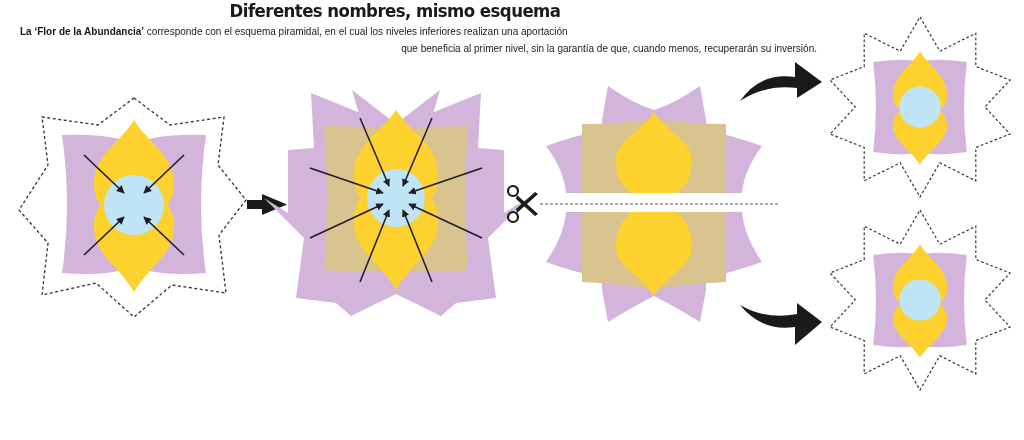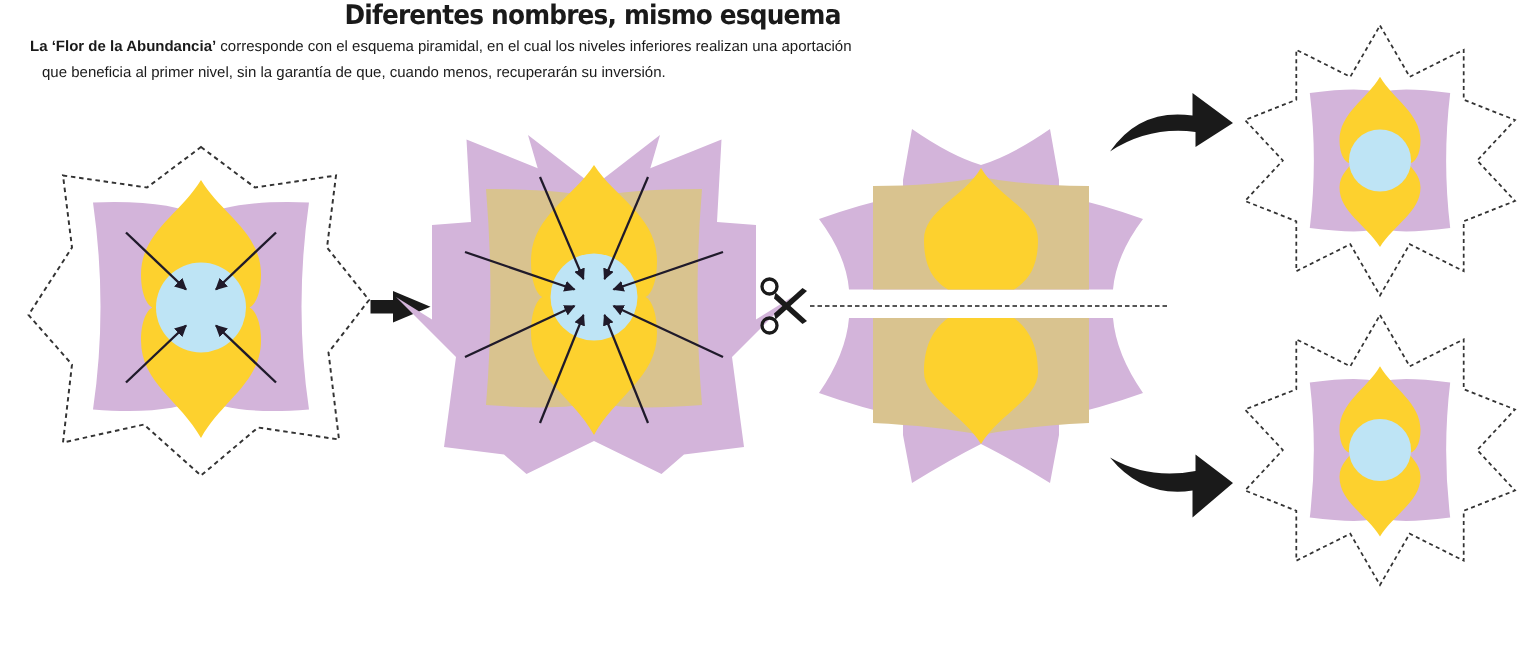--- a/index.html
+++ b/index.html
@@ -1,20 +1,20 @@
 <!DOCTYPE html>
 <html><head>
 <meta charset="utf-8">
 <style>
   html, body { margin:0; padding:0; background:#ffffff; }
   body { width:1024px; height:440px; position:relative; overflow:hidden; font-family:"Liberation Sans", sans-serif; }
   .title { position:absolute; left:0; width:790px; top:0; text-align:center; font-family:"DejaVu Sans", sans-serif; font-weight:bold; font-size:18px; color:#1a1a1a; letter-spacing:-0.6px; transform:scaleX(0.92); transform-origin:center; }
   .desc { position:absolute; top:23px; font-family:"Liberation Sans", sans-serif; font-size:10px; color:#1a1a1a; line-height:17px; }
   .desc1 { left:20px; width:760px; text-align:left; }
-  .desc2 { left:16px; width:800px; top:40px; text-align:left;padding-left:12px; }
+  .desc2 { left:5px; width:800px; top:40px; text-align:right;padding-left:12px; }
   .hl { font-weight:bold; }
   svg.stage { position:absolute; left:0; top:0; }
 </style>
 </head>
 <body>
 
 <div class="title">Diferentes nombres, mismo esquema</div>
 <div class="desc desc1"><span class="hl">La ‘Flor de la Abundancia’</span><span> corresponde con el esquema piramidal, en el cual los niveles inferiores realizan una aportación</span></div>
 <div class="desc desc2">que beneficia al primer nivel, sin la garantía de que, cuando menos, recuperarán su inversión.</div>
 

